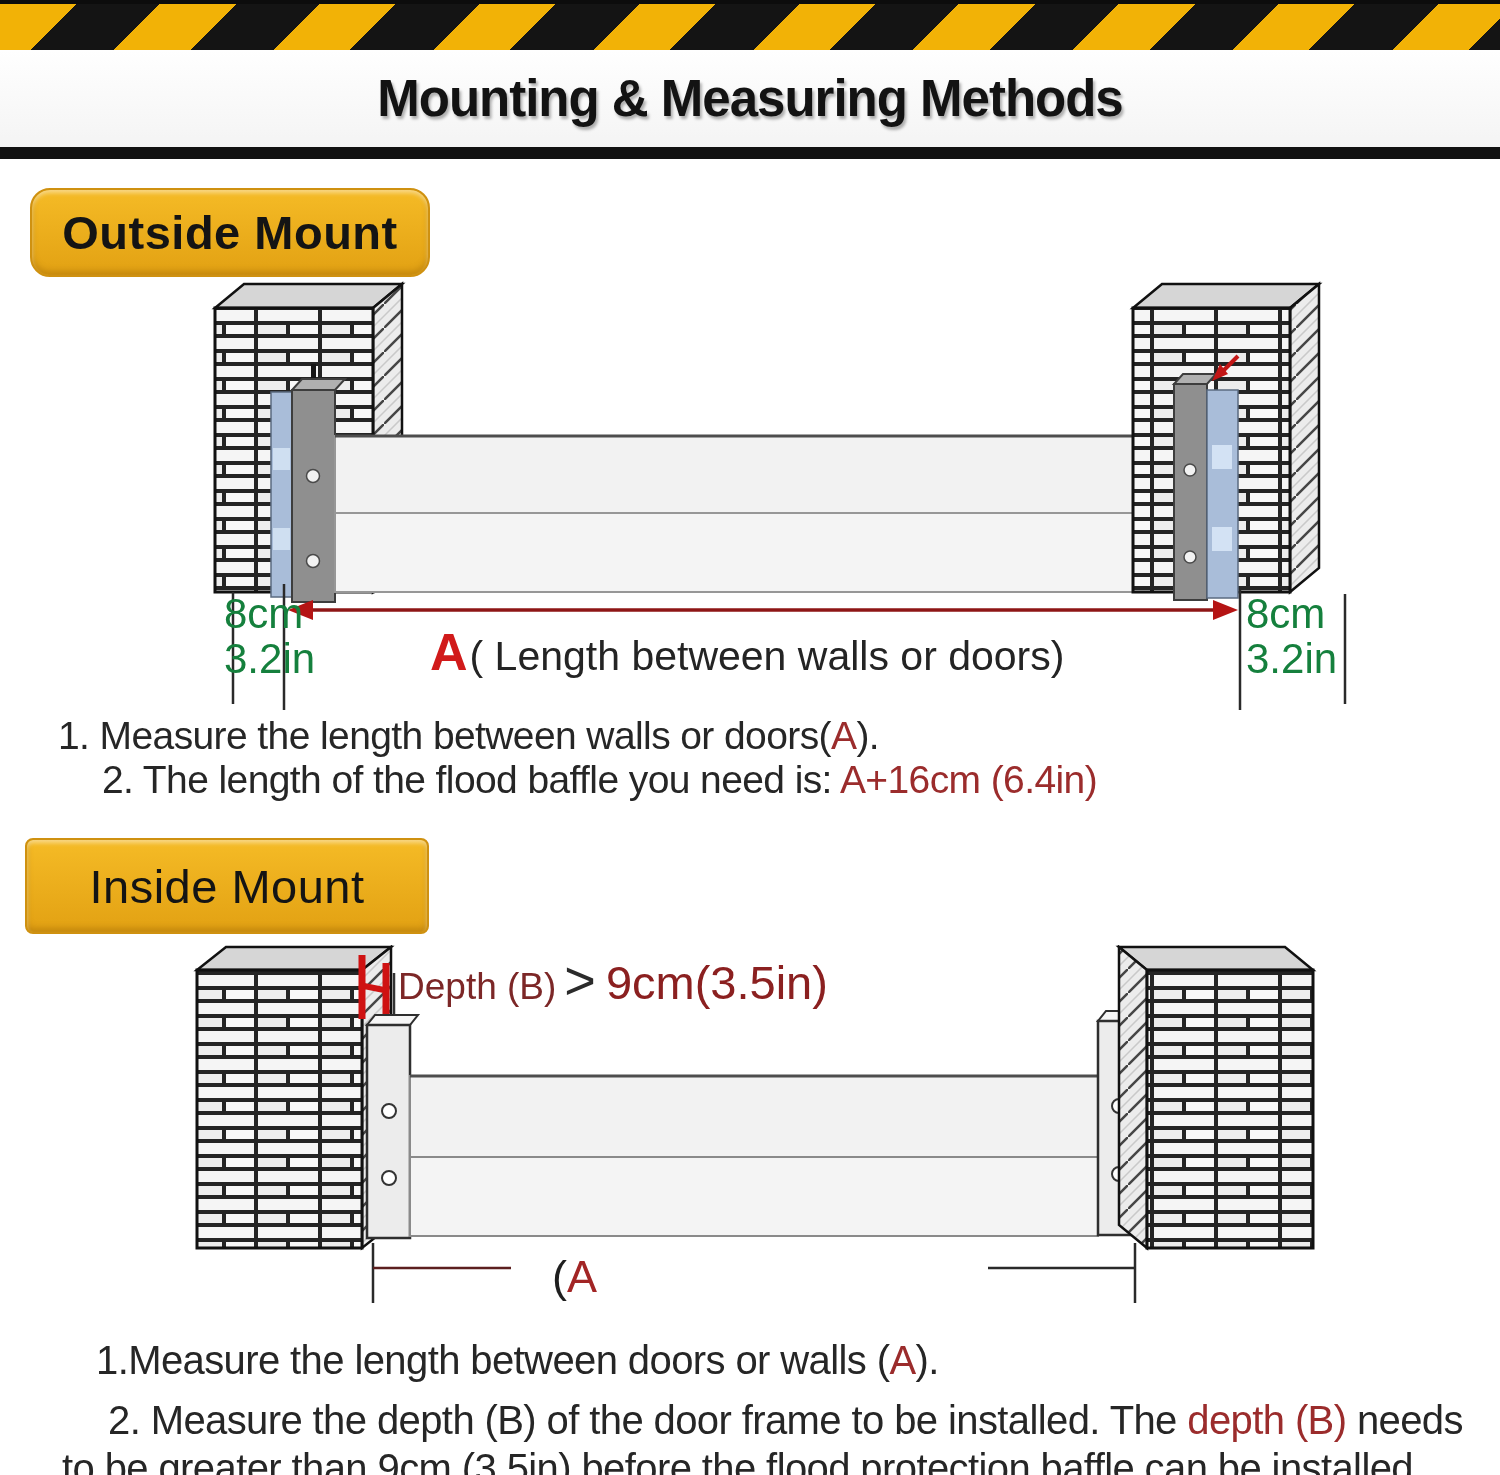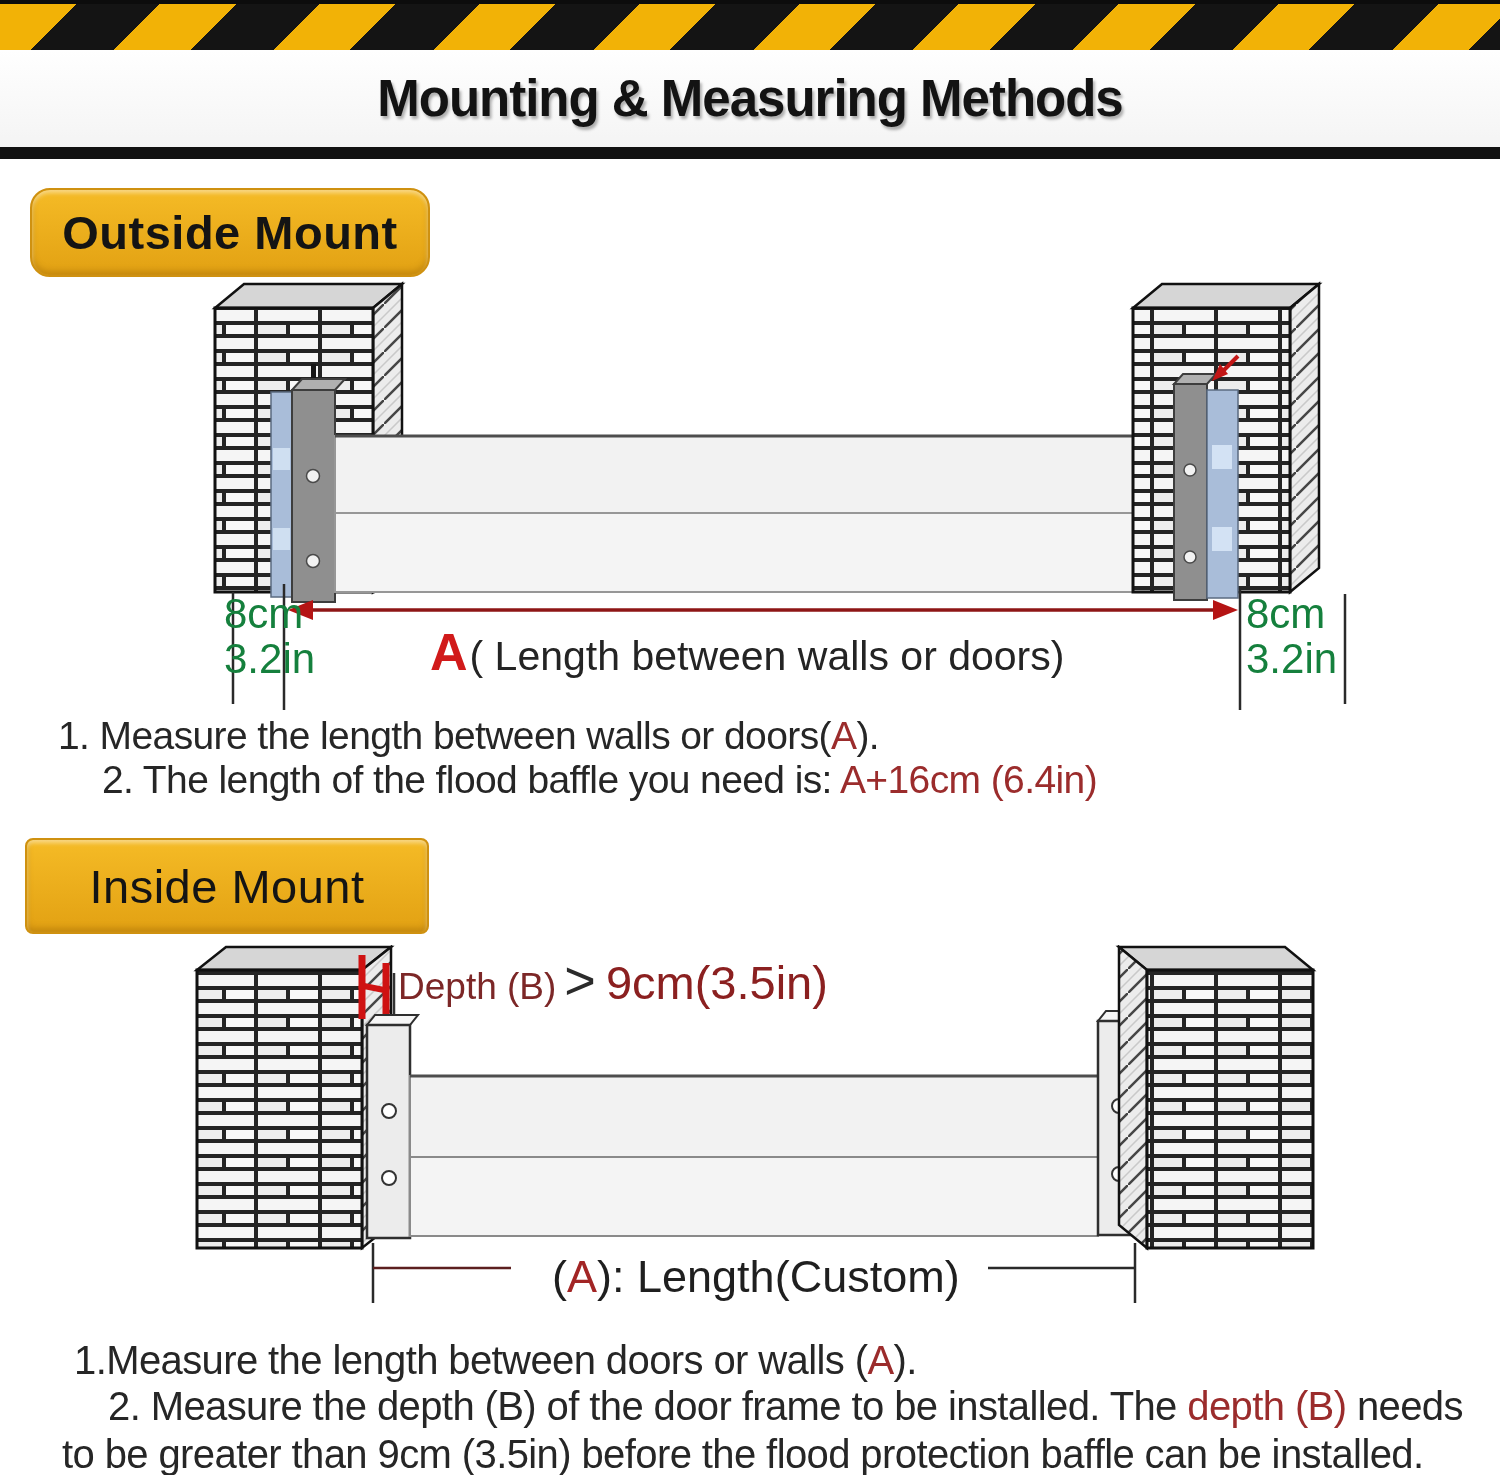--- a/index.html
+++ b/index.html
@@ -60,22 +60,22 @@
   }
   .length-label .em{color:#a22525;}
   
   .steps{position:absolute;left:0;width:1500px;font-size:39px;color:#262626;letter-spacing:-0.6px;}
   .steps .step{white-space:nowrap;}
   .steps .red{color:#9b2c2c;}
   .steps1{top:714px;}
   .steps1 .s1{margin-left:58px;}
   .steps1 .s2{margin-left:102px;}
   .steps2{top:1338px;font-size:40px;}
-  .steps2 .s1{margin-left:74px;}
-  .steps2 .s2{margin-left:108px;margin-top:1px;}
+  .steps2 .s1{margin-left:96px;}
+  .steps2 .s2{margin-left:108px;margin-top:15px;}
   .steps2 .s3{margin-left:62px;margin-top:3px;}
 </style>
 </head>
 <body>
 
 <div id="page">
 
   <div class="hazard-top"></div>
   <div class="title-band">
     <h1>Mounting &amp; Measuring Methods</h1>
@@ -240,21 +240,20 @@
     </svg>
 
     <div class="depth-label">
       <span class="dname">Depth (B) </span>
       <span class="dgt">&gt;</span>
       <span class="dval">9cm(3.5in)</span>
     </div>
     <div class="length-label">
       <span>(</span>
       <span class="em">A</span>
-      <span>): Length(Custom)</span>
     </div>
   </div>
 
   <div class="steps steps2">
     <div class="step s1">
       <span>1.Measure the length between doors or walls (</span><span class="red">A</span><span>).</span>
     </div>
     <div class="step s2">
       <span>2. Measure the depth (B) of the door frame to be installed. The </span><span class="red">depth (B)</span><span> needs</span>
     </div>

